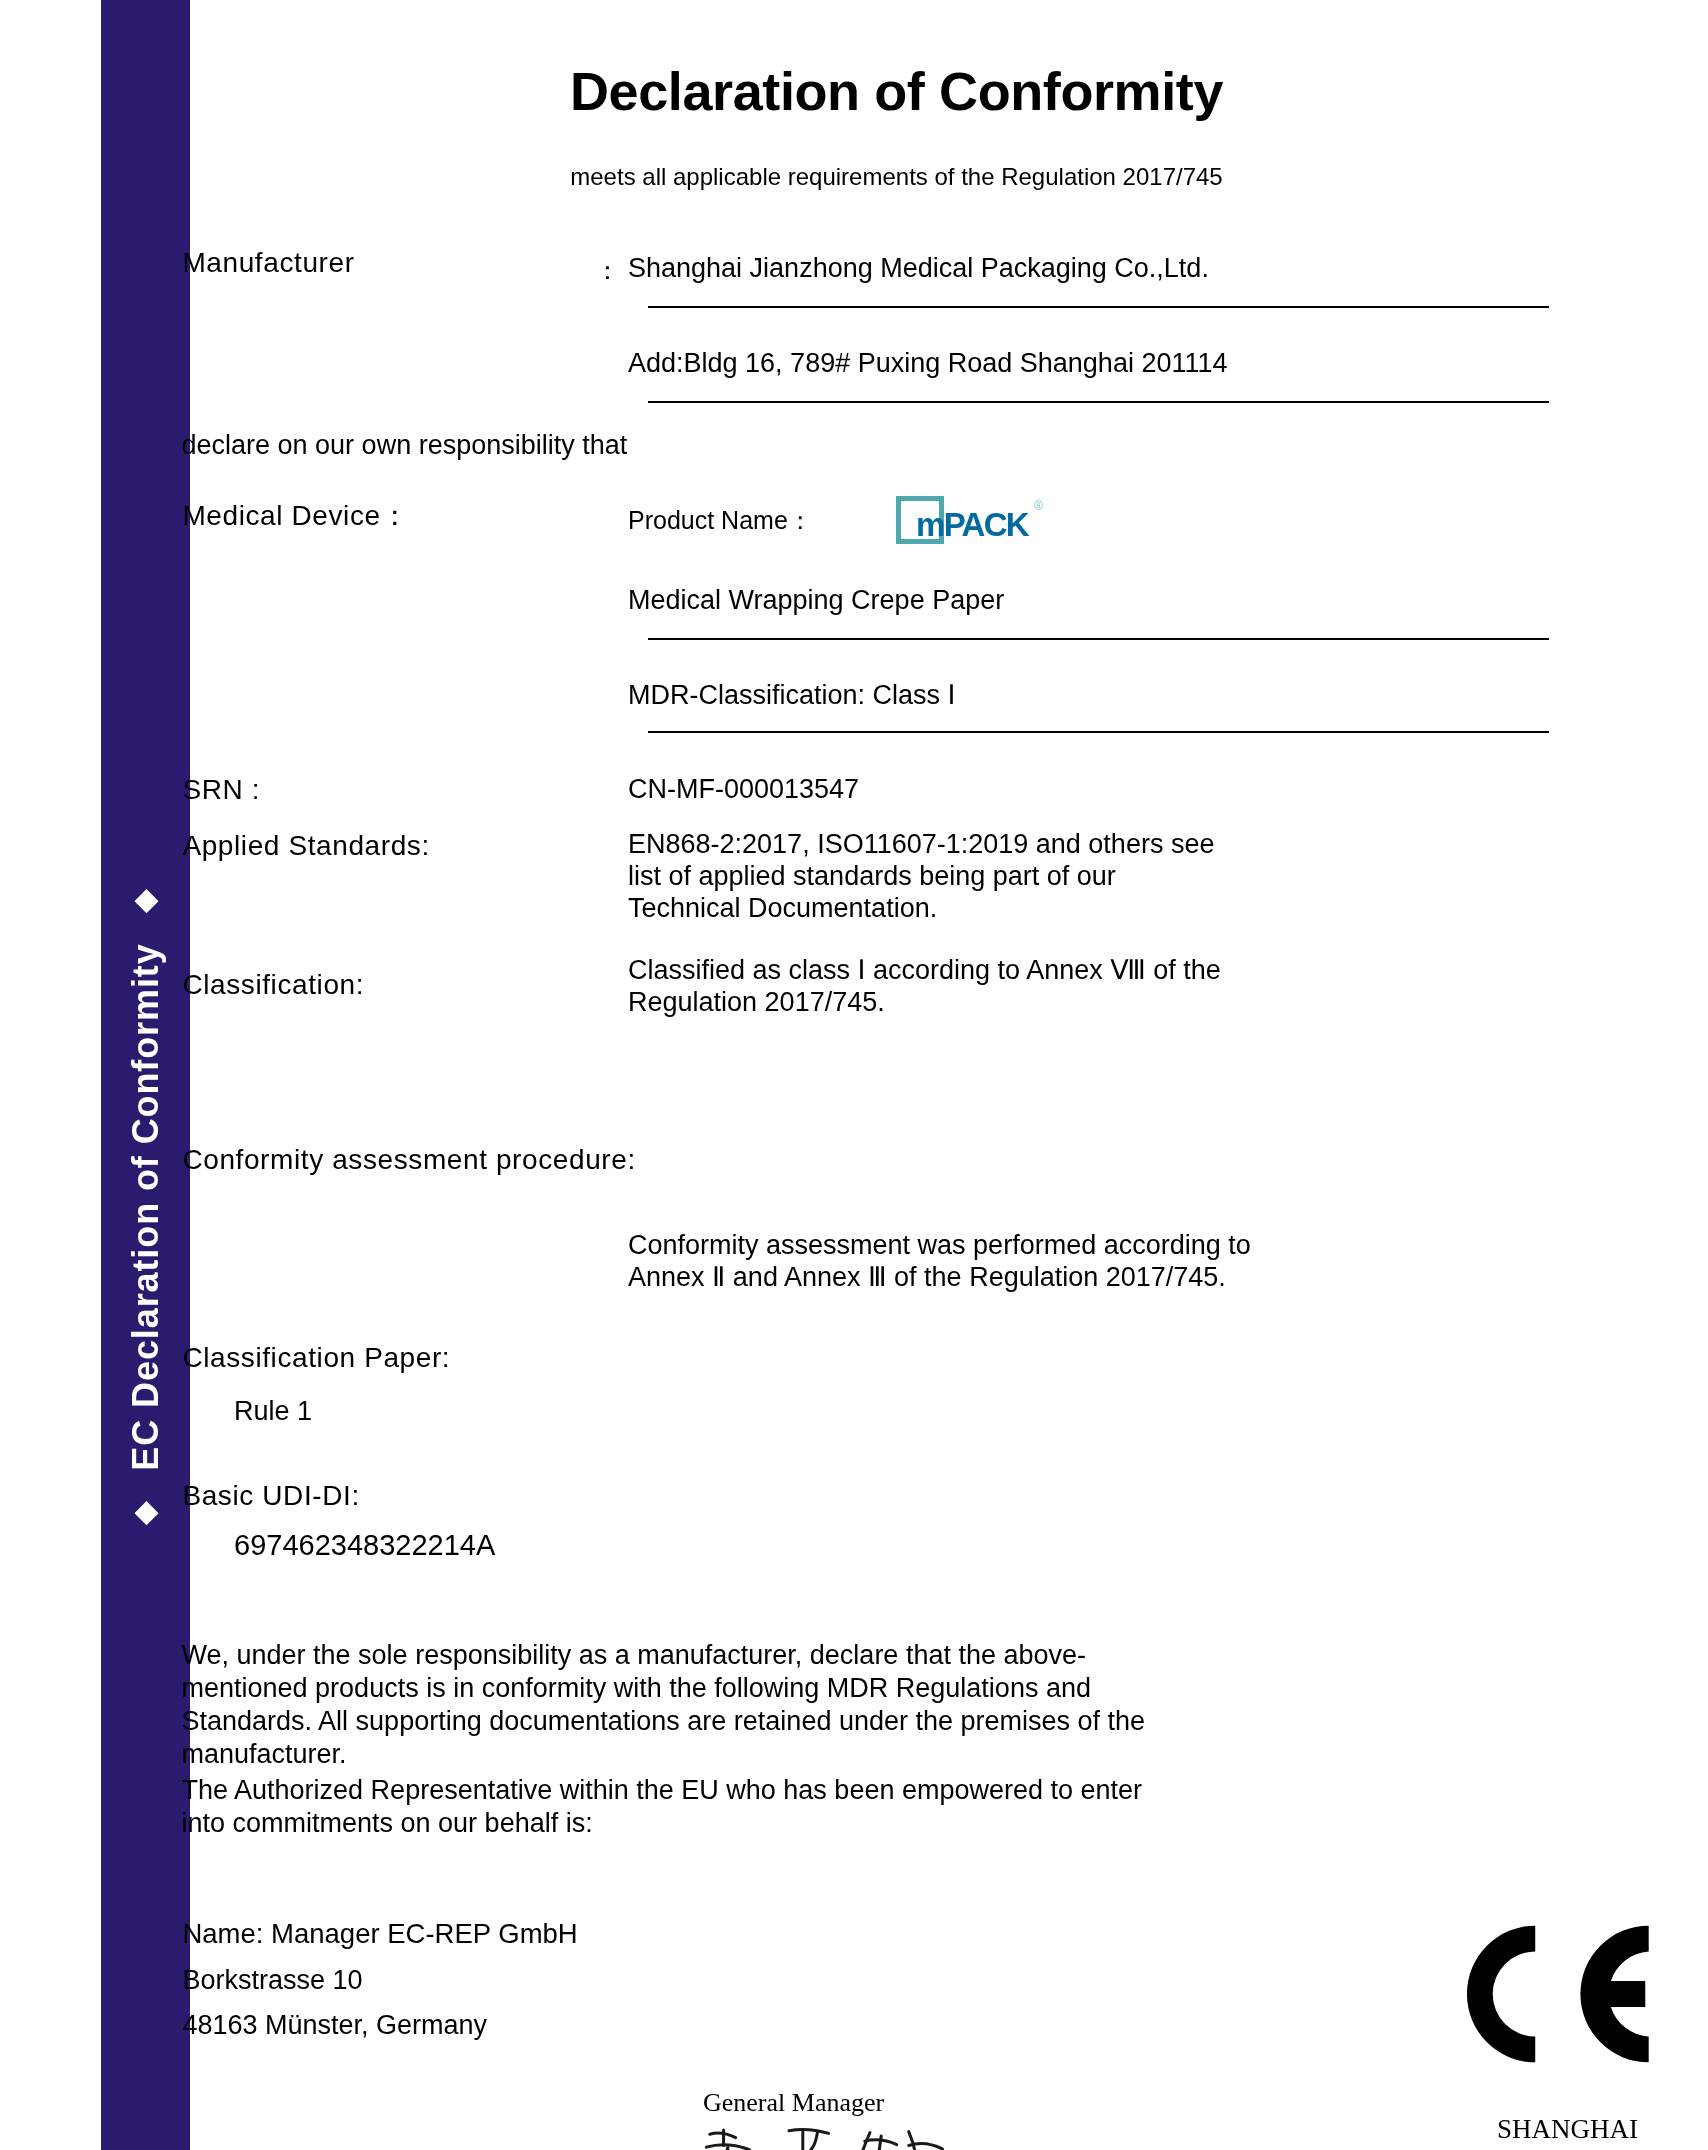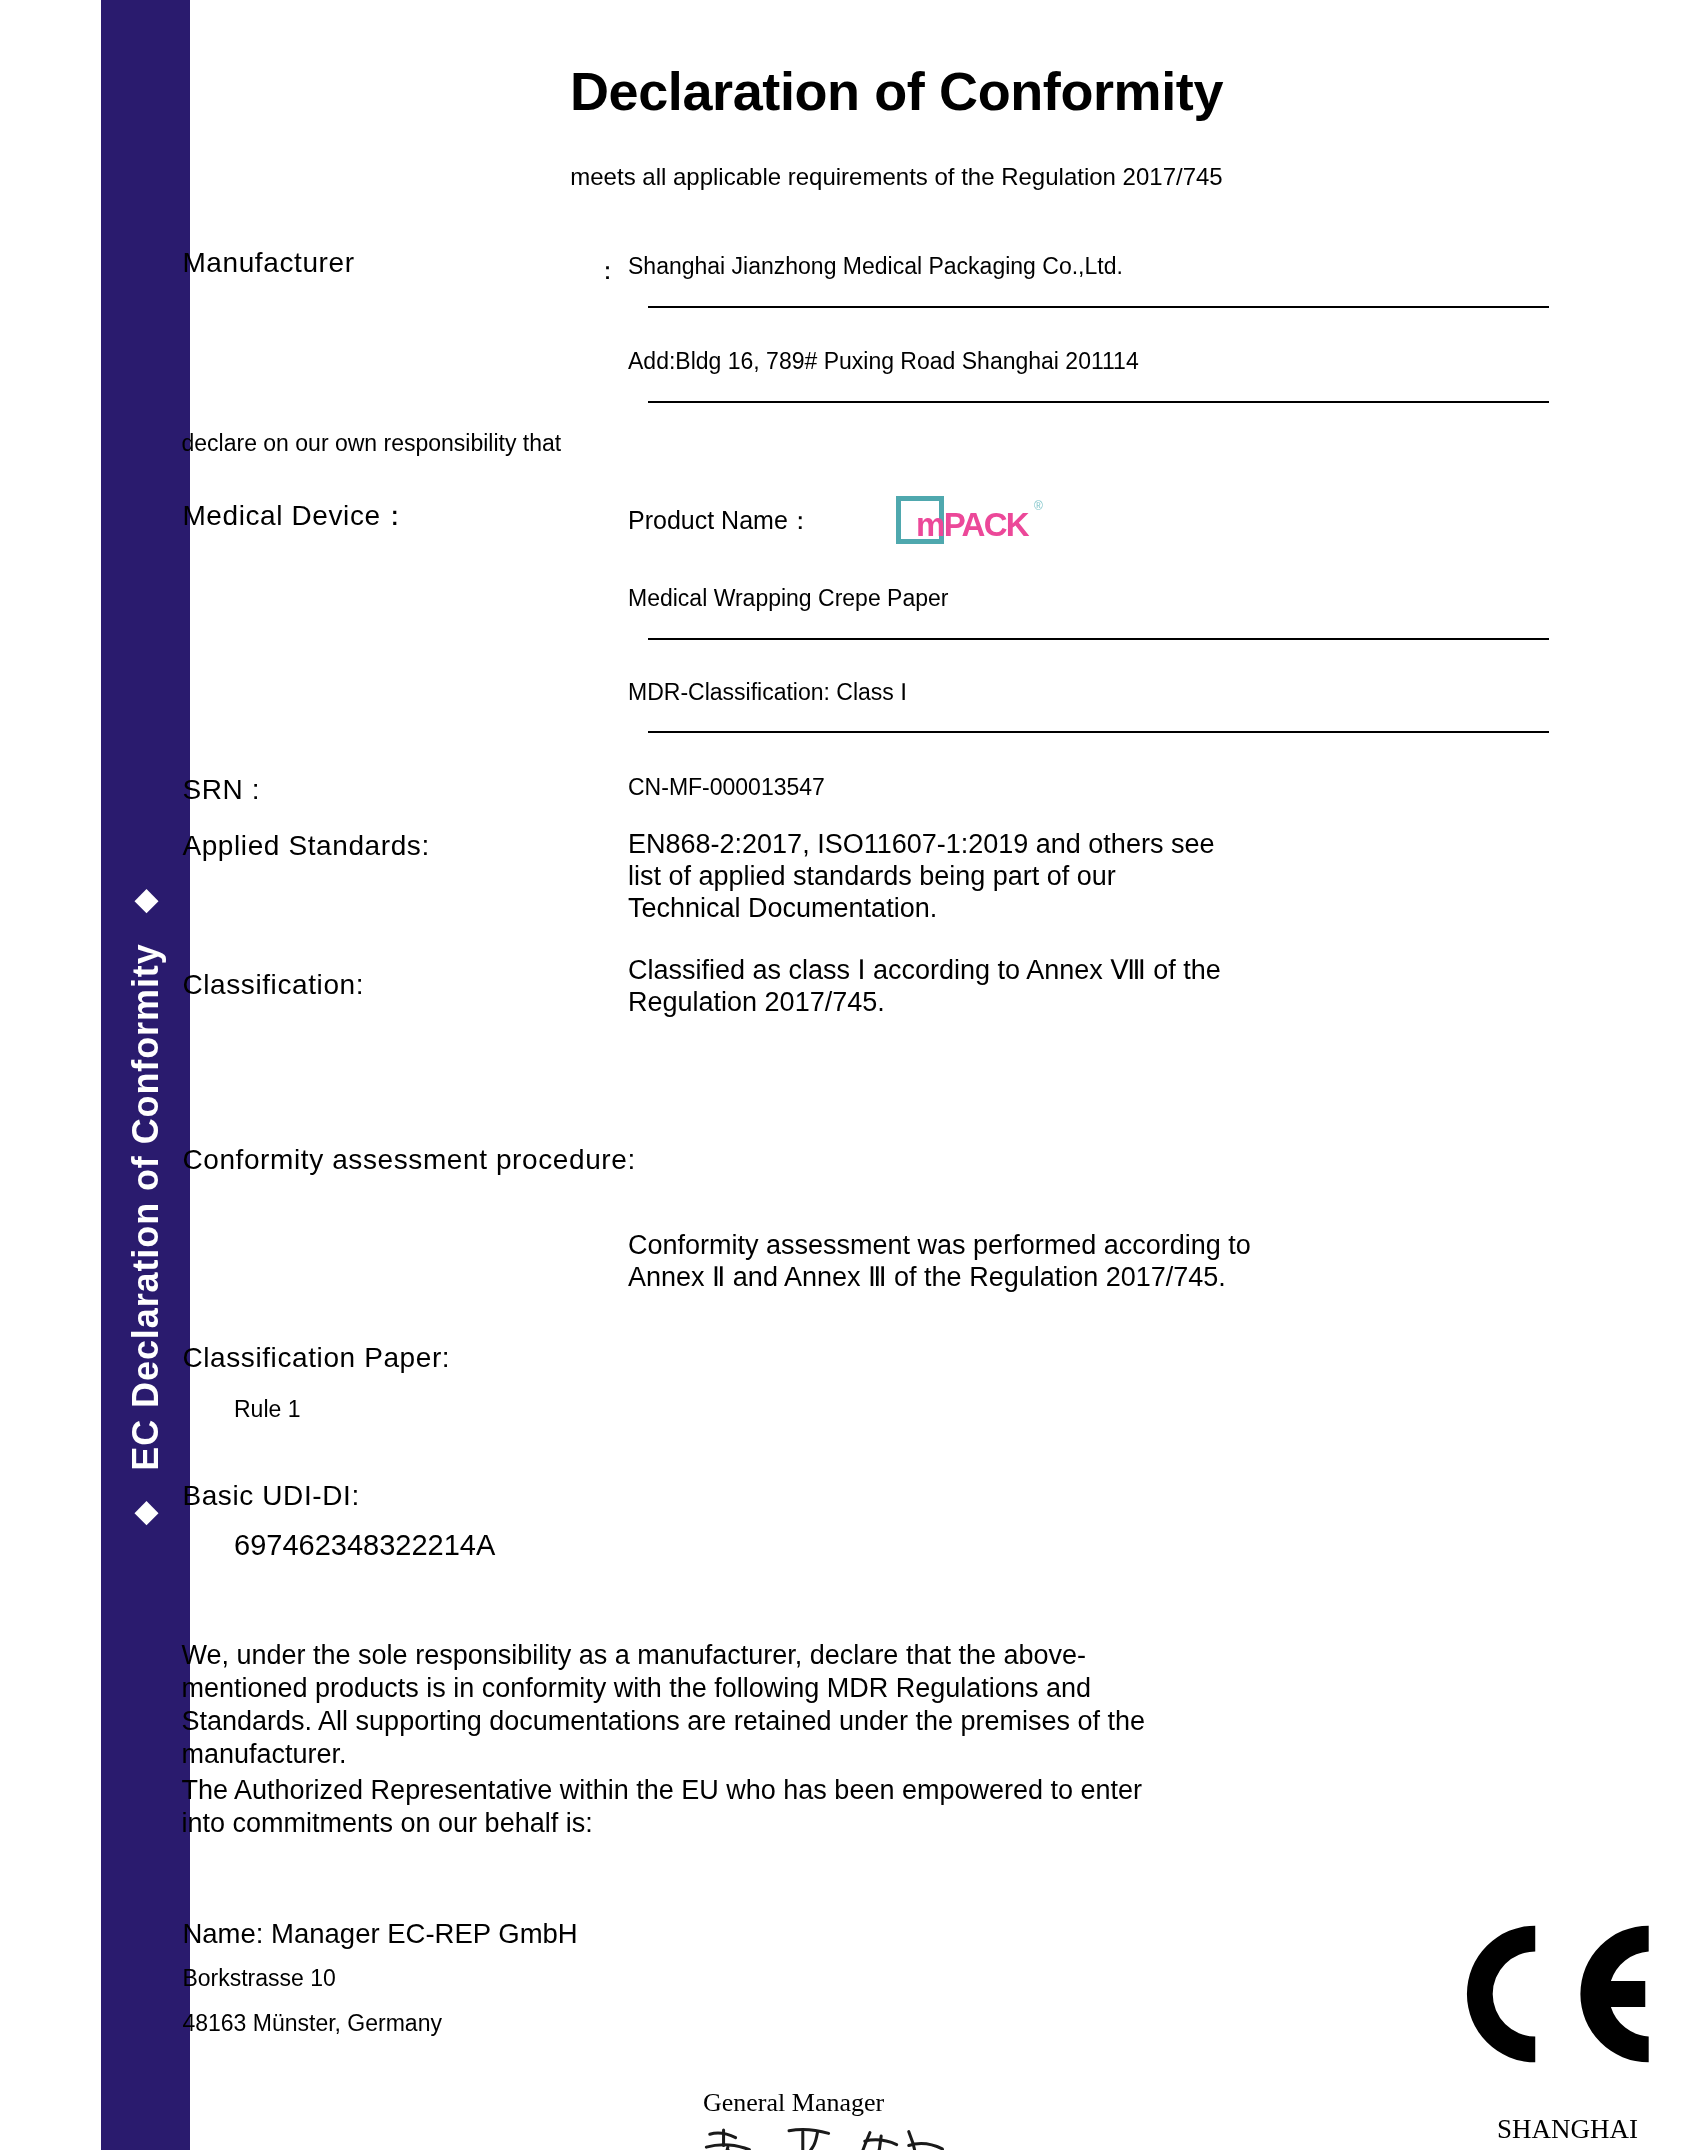--- a/index.html
+++ b/index.html
@@ -72,21 +72,21 @@
   #subtitle {
     position: absolute;
     left: 0; top: 163px; width: 1411px;
     text-align: center;
     font-size: 24px;
   }
 
   
   .abs { position: absolute; white-space: nowrap; }
   .lbl-bold { font-weight: normal; font-size: 28px; letter-spacing: 0.6px; }
-  .val { font-size: 23px; }
+  .val { font-size: 27px; }
   .val-sm { font-size: 25px; }
   .rule {
     position: absolute;
     height: 2.2px;
     background: #000000;
   }
 
   
   .mpack-logo {
     position: absolute;
@@ -101,21 +101,21 @@
     border: 5.2px solid #4FA8AE;
     background: transparent;
   }
   .mpack-word {
     position: absolute;
     left: 20px;
     top: 9.5px;
     font-size: 33px;
     font-weight: bold;
     letter-spacing: -1.7px;
-    color: #ec4899;
+    color: #0369a1;
     font-family: "Liberation Sans", sans-serif;
   }
   .mpack-r {
     position: absolute;
     left: 138px;
     top: 3.4px;
     font-size: 12px;
     color: #7FC4C9;
   }
 

